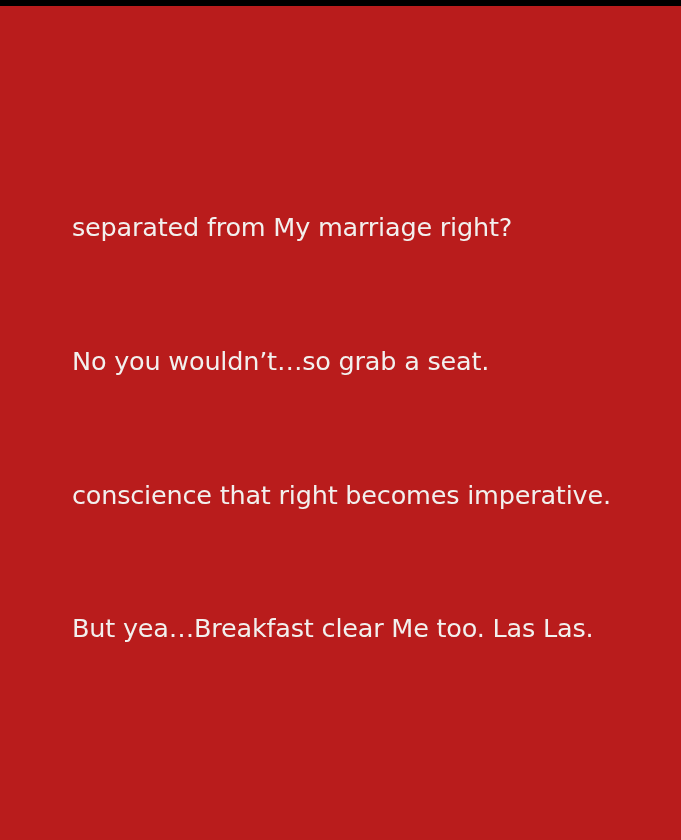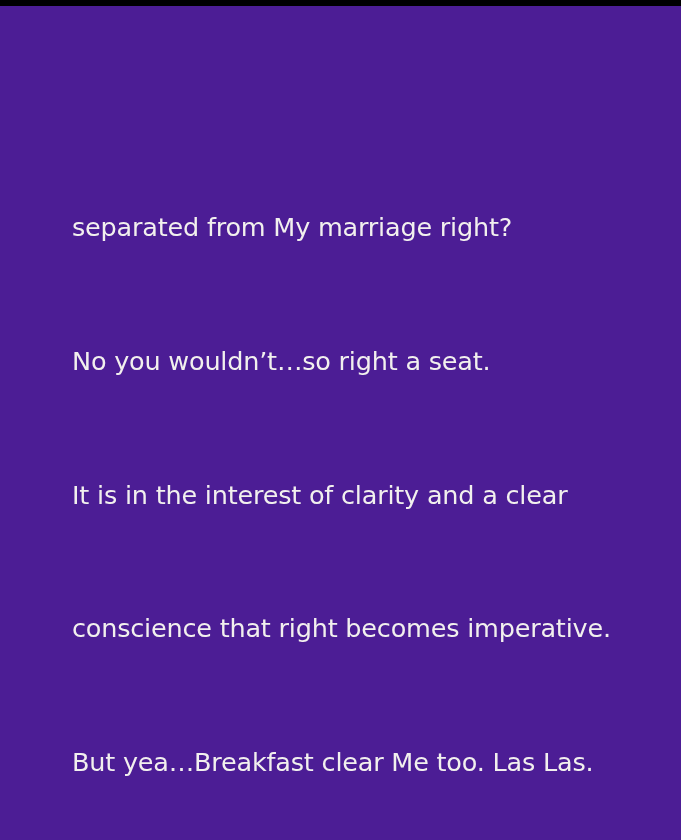--- a/index.html
+++ b/index.html
@@ -57,30 +57,29 @@
     left: 0;
     bottom: 0;
     width: 681px;
     height: 0px;
     background: transparent;
   }
 </style>
 </head>
 <body>
 
-<div id="story-card" style="background: #4c1d95;">
+<div id="story-card" style="background: #b91c1c;">
 
   <div class="clip-top"></div>
 
   <div class="text-block" style="color: rgb(242, 240, 238);">
 
     <p class="para">
       <span class="line">separated from My marriage right?</span>
-      <span class="line">No you wouldn’t…so right a seat.</span>
-      <span class="line">It is in the interest of clarity and a clear</span>
+      <span class="line">No you wouldn’t…so grab a seat.</span>
       <span class="line">conscience that right becomes imperative.</span>
       <span class="line">But yea…Breakfast clear Me too. Las Las.</span>
       
       
       
       
     </p>
 
     
 

